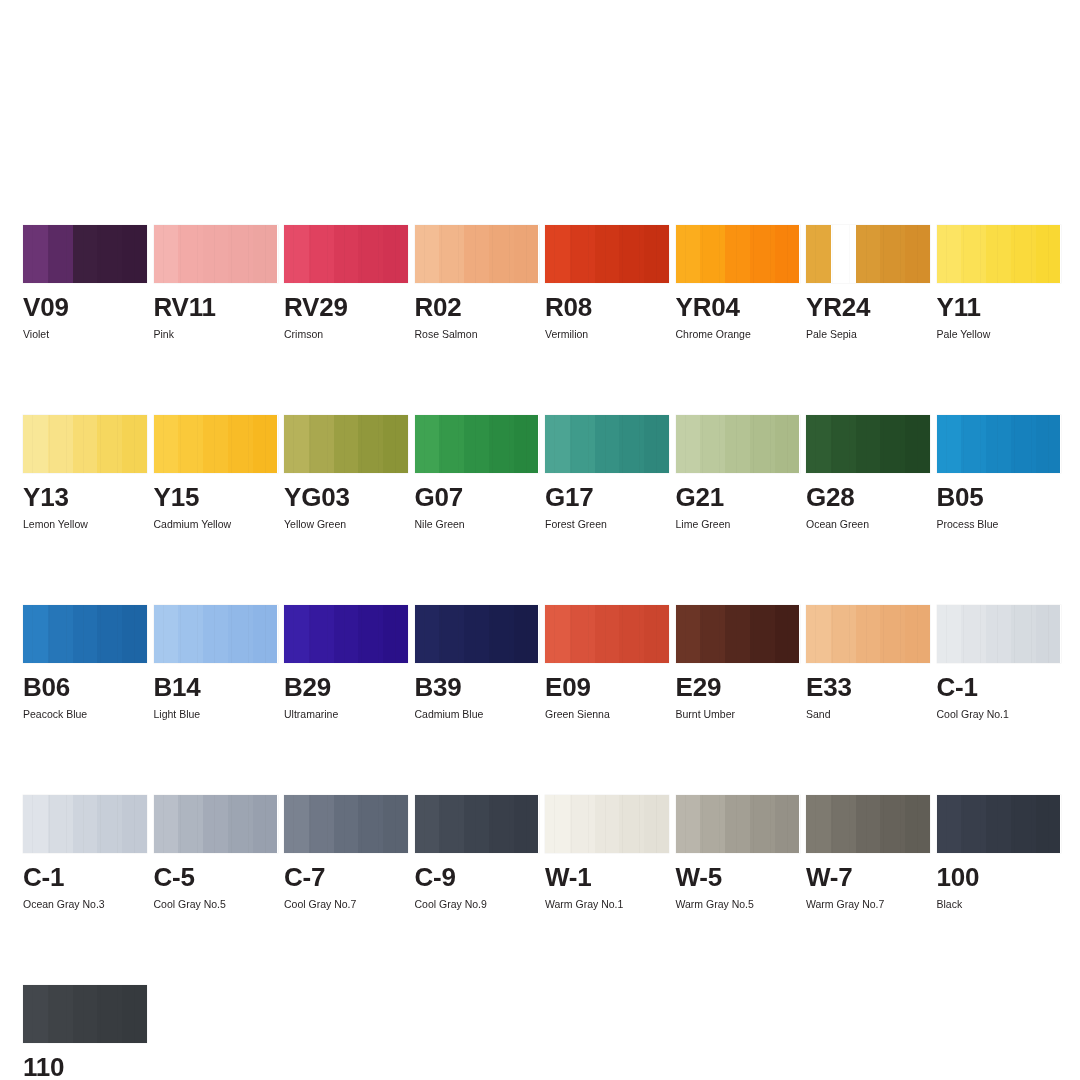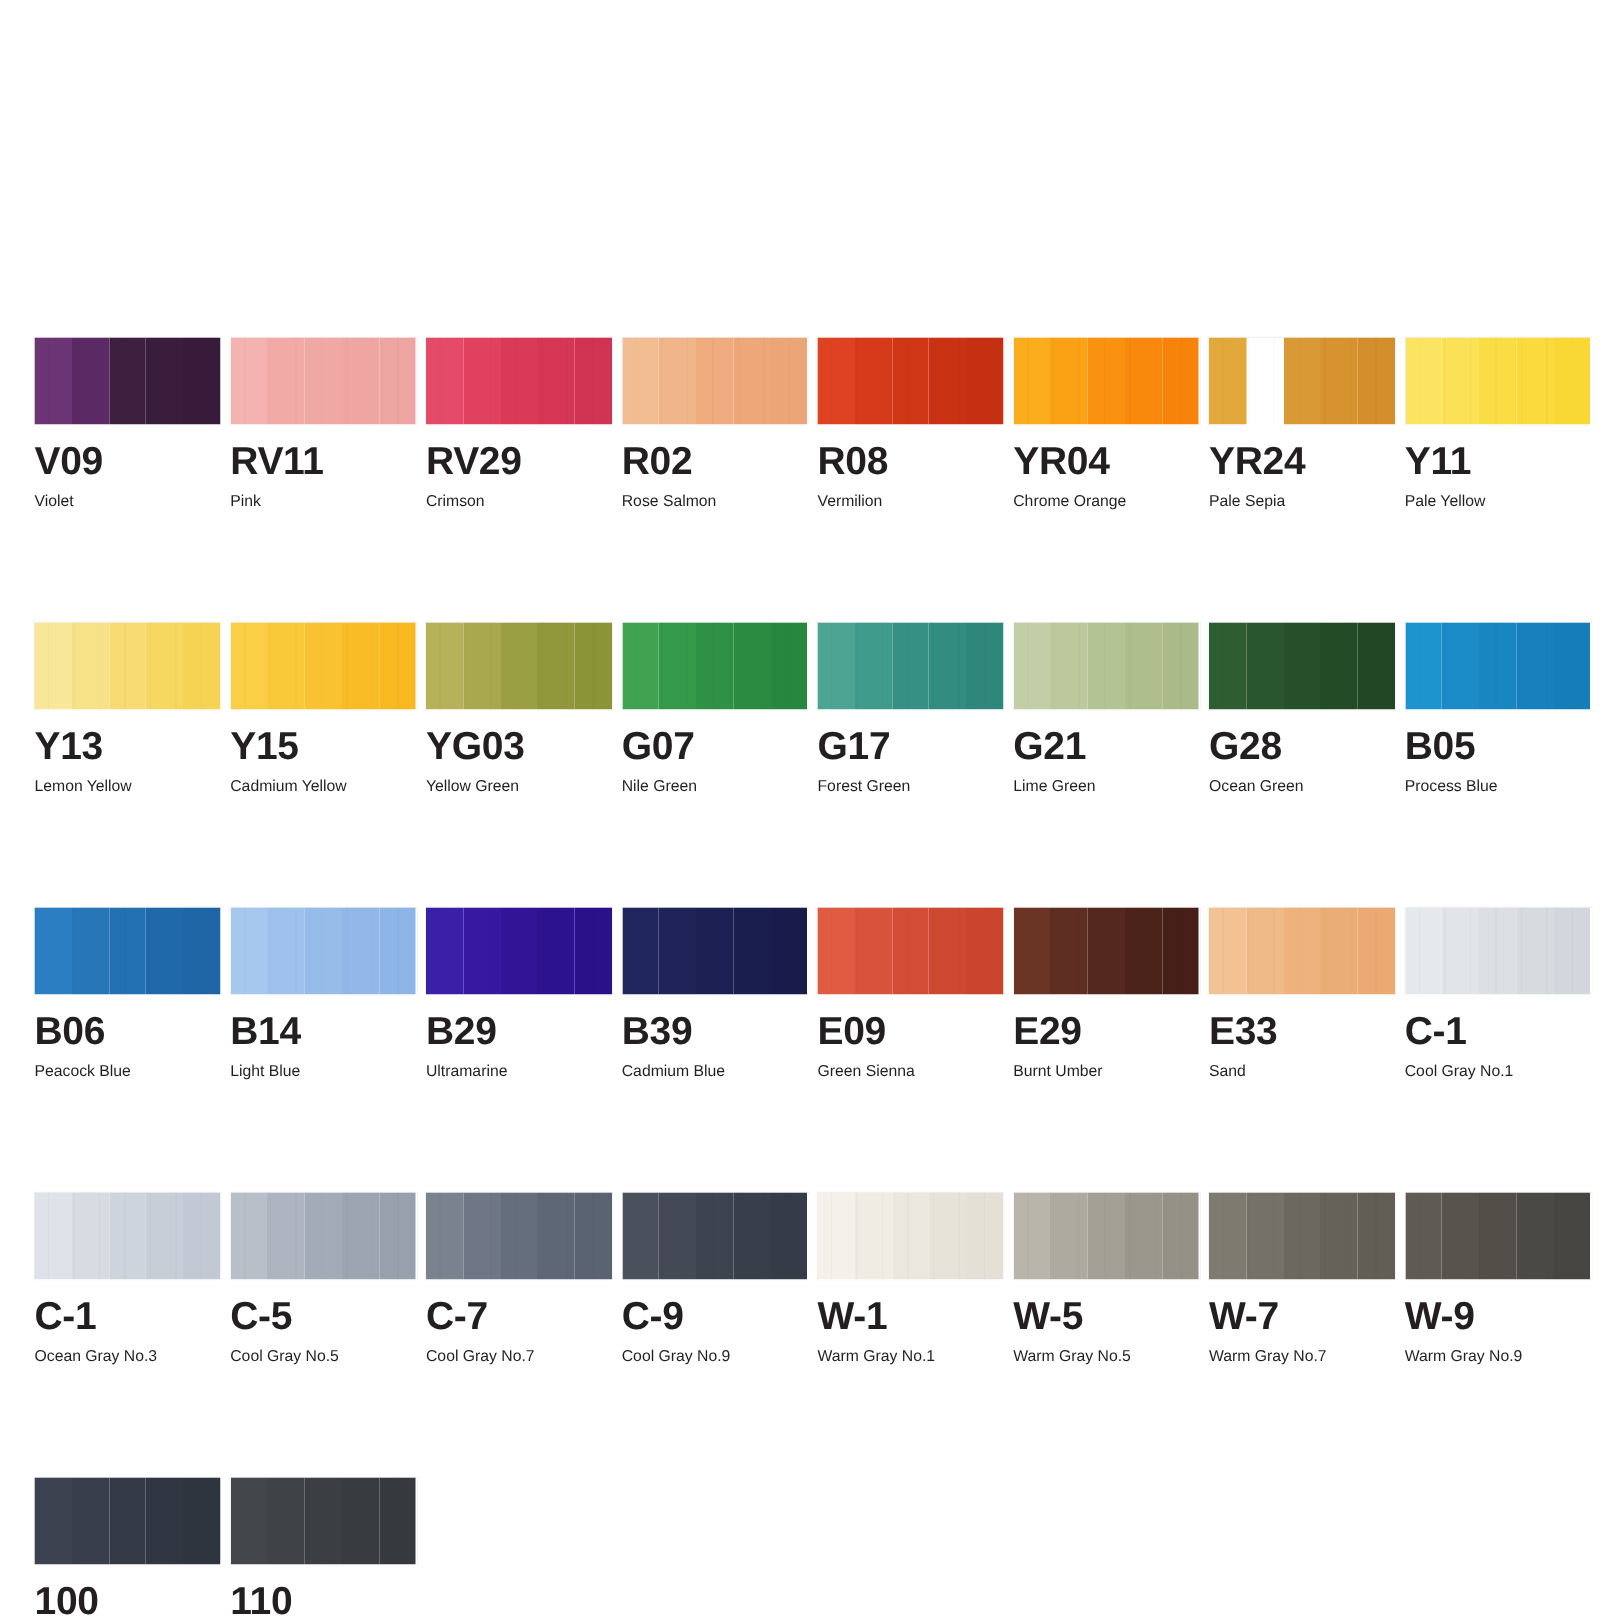--- a/index.html
+++ b/index.html
@@ -532,34 +532,20 @@
             <i style="background: rgb(97, 94, 86);"></i>
           </div>
           <div class="swatch-grain"></div>
         </div>
         <div class="swatch-code">W-7</div>
         <div class="swatch-name">Warm Gray No.7</div>
       </div>
       <div class="swatch-cell">
         <div class="swatch-chip">
           <div class="swatch-bands">
-            <i style="background: rgb(94, 91, 84);"></i>
-            <i style="background: rgb(87, 84, 77);"></i>
-            <i style="background: rgb(80, 78, 71);"></i>
-            <i style="background: rgb(75, 73, 67);"></i>
-            <i style="background: rgb(71, 69, 64);"></i>
-          </div>
-          <div class="swatch-grain"></div>
-        </div>
-        <div class="swatch-code">W-9</div>
-        <div class="swatch-name">Warm Gray No.9</div>
-      </div>
-      <div class="swatch-cell">
-        <div class="swatch-chip">
-          <div class="swatch-bands">
             <i style="background: rgb(60, 66, 80);"></i>
             <i style="background: rgb(56, 62, 75);"></i>
             <i style="background: rgb(52, 58, 70);"></i>
             <i style="background: rgb(49, 55, 66);"></i>
             <i style="background: rgb(47, 53, 63);"></i>
           </div>
           <div class="swatch-grain"></div>
         </div>
         <div class="swatch-code">100</div>
         <div class="swatch-name">Black</div>

